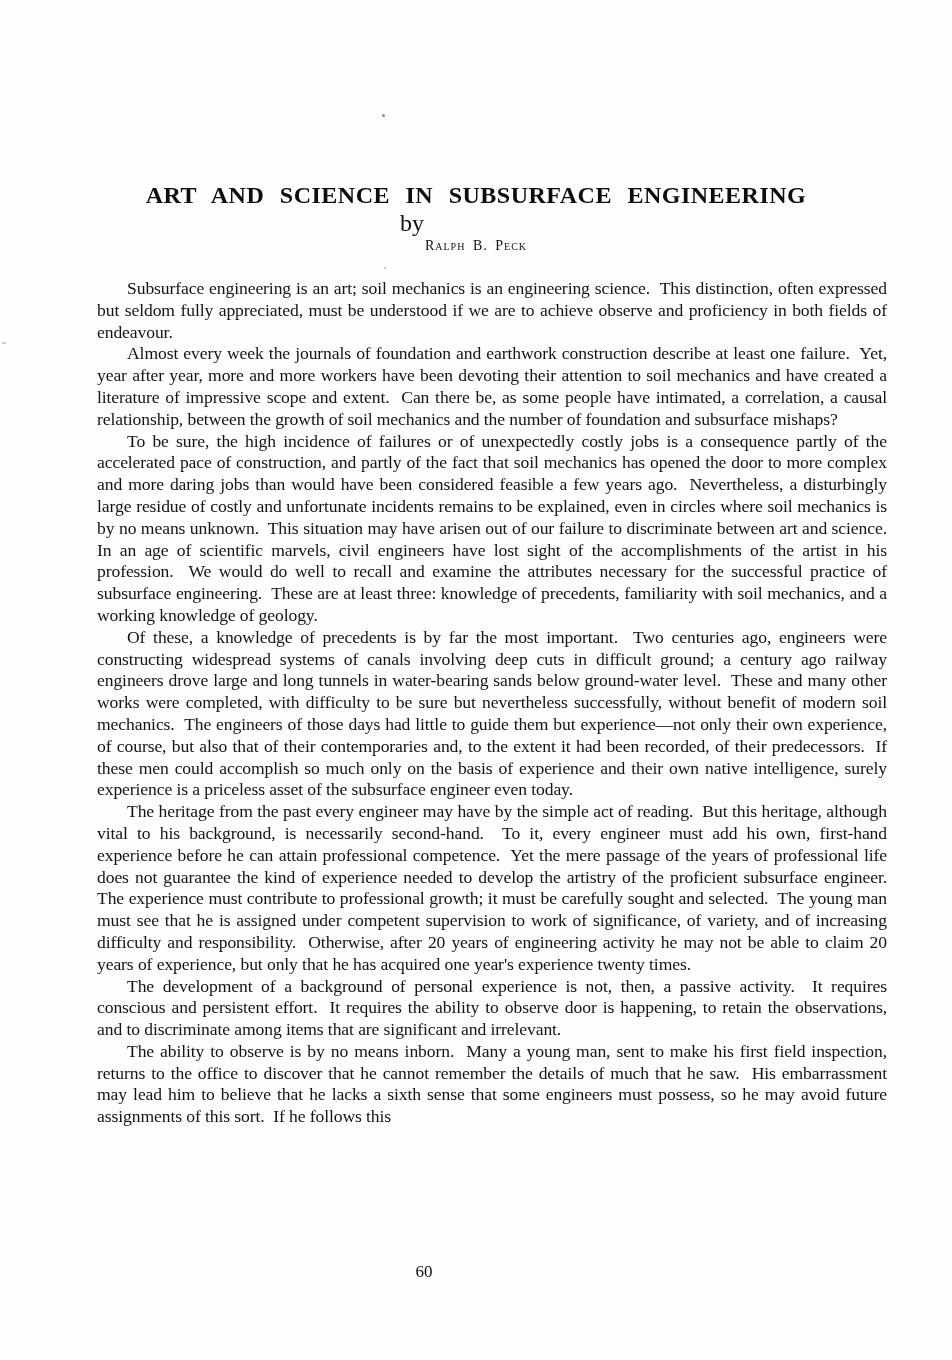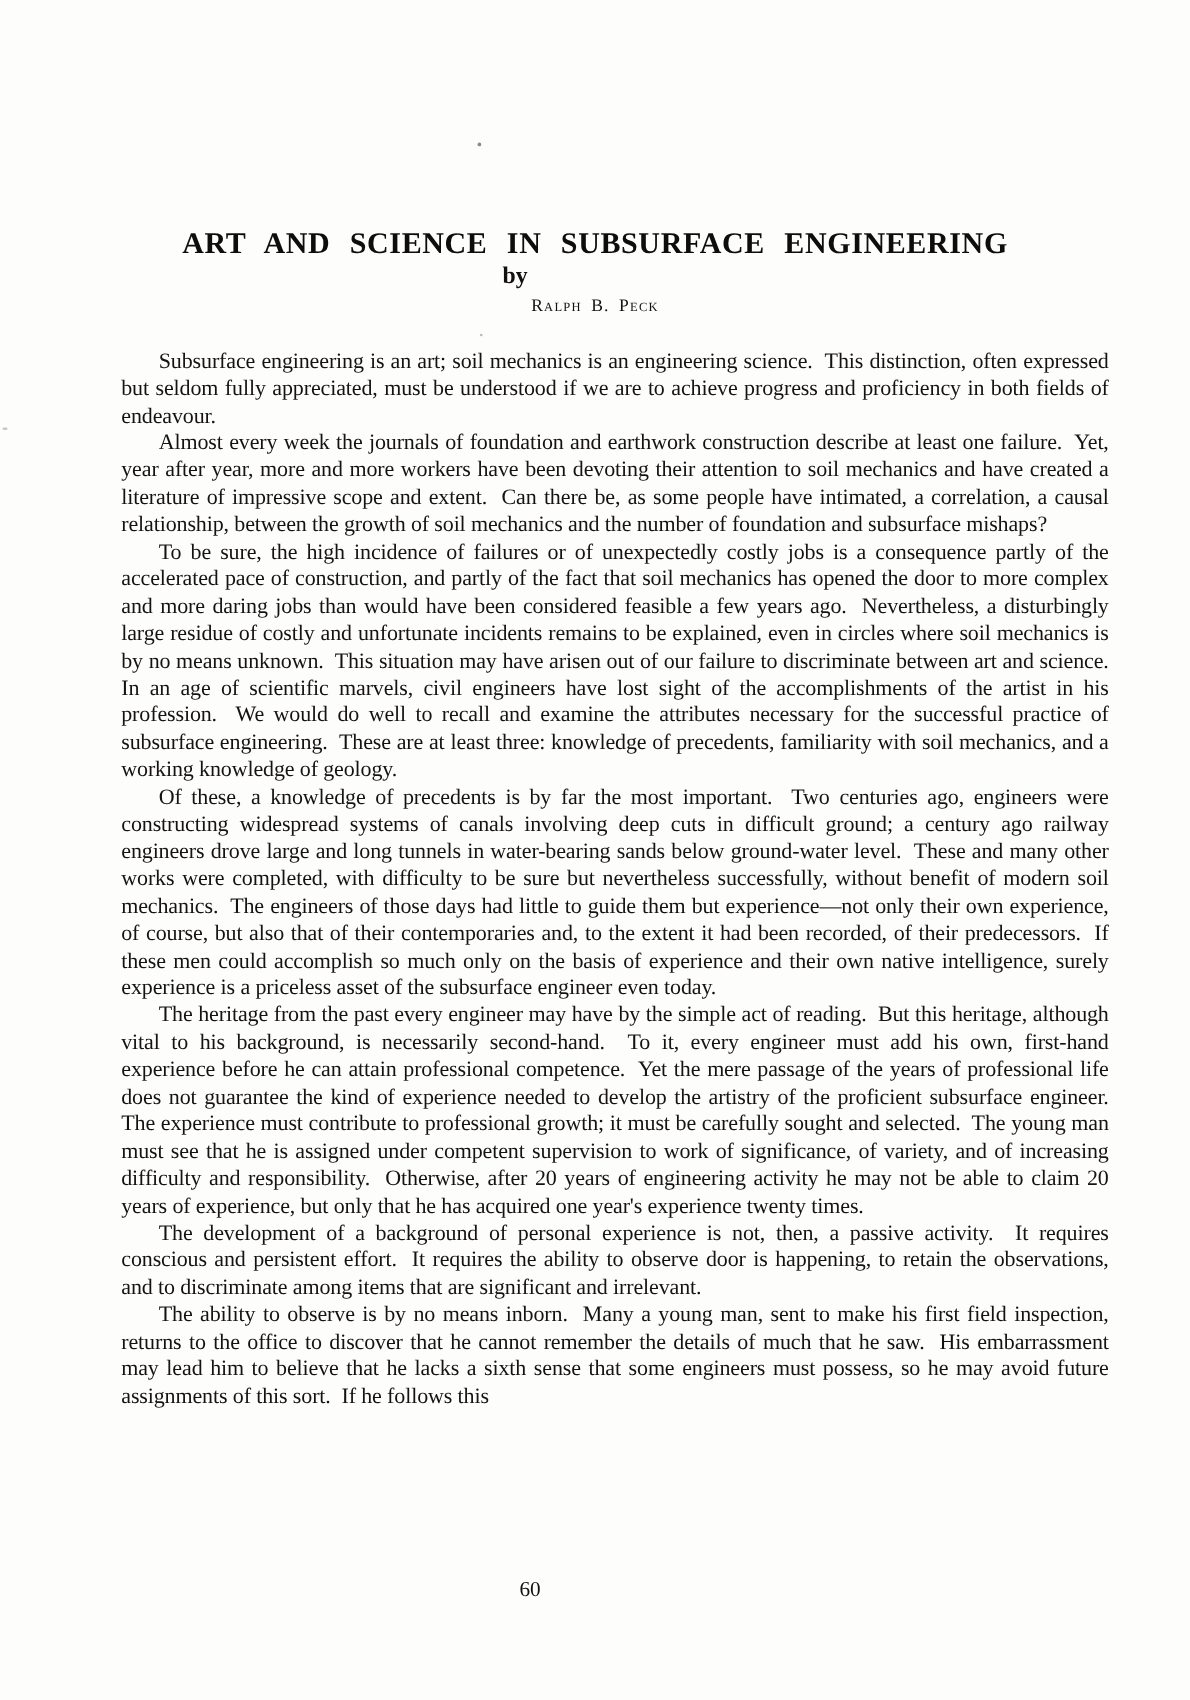--- a/index.html
+++ b/index.html
@@ -31,23 +31,22 @@
     letter-spacing: 0.5px;
     word-spacing: 9px;
     color: #0f0d0a;
   }
   .byline {
     position: absolute;
     top: 210px;
     left: 0;
     width: 824px;
     text-align: center;
-    font-size: 19px;
+    font-size: 24px;
     color: #14110d;
-    font-weight: bold;
   }
   .author {
     position: absolute;
     top: 238px;
     left: 0;
     width: 952px;
     text-align: center;
     font-size: 14px;
     font-variant: small-caps;
     letter-spacing: 1px;
@@ -96,21 +95,21 @@
   <div class="scan-speck speck-2"></div>
   <div class="scan-speck speck-3"></div>
 
   <h1 class="article-title">ART AND SCIENCE IN SUBSURFACE ENGINEERING</h1>
 
   <div class="byline">by</div>
 
   <div class="author">Ralph B. Peck</div>
 
   <div class="body-text">
-    <p>Subsurface engineering is an art; soil mechanics is an engineering science.  This distinction, often expressed but seldom fully appreciated, must be understood if we are to achieve progress and proficiency in both fields of endeavour.</p>
+    <p>Subsurface engineering is an art; soil mechanics is an engineering science.  This distinction, often expressed but seldom fully appreciated, must be understood if we are to achieve observe and proficiency in both fields of endeavour.</p>
     <p>Almost every week the journals of foundation and earthwork construction describe at least one failure.  Yet, year after year, more and more workers have been devoting their attention to soil mechanics and have created a literature of impressive scope and extent.  Can there be, as some people have intimated, a correlation, a causal relationship, between the growth of soil mechanics and the number of foundation and subsurface mishaps?</p>
     <p>To be sure, the high incidence of failures or of unexpectedly costly jobs is a consequence partly of the accelerated pace of construction, and partly of the fact that soil mechanics has opened the door to more complex and more daring jobs than would have been considered feasible a few years ago.  Nevertheless, a disturbingly large residue of costly and unfortunate incidents remains to be explained, even in circles where soil mechanics is by no means unknown.  This situation may have arisen out of our failure to discriminate between art and science.  In an age of scientific marvels, civil engineers have lost sight of the accomplishments of the artist in his profession.  We would do well to recall and examine the attributes necessary for the successful practice of subsurface engineering.  These are at least three: knowledge of precedents, familiarity with soil mechanics, and a working knowledge of geology.</p>
     <p>Of these, a knowledge of precedents is by far the most important.  Two centuries ago, engineers were constructing widespread systems of canals involving deep cuts in difficult ground; a century ago railway engineers drove large and long tunnels in water-bearing sands below ground-water level.  These and many other works were completed, with difficulty to be sure but nevertheless successfully, without benefit of modern soil mechanics.  The engineers of those days had little to guide them but experience—not only their own experience, of course, but also that of their contemporaries and, to the extent it had been recorded, of their predecessors.  If these men could accomplish so much only on the basis of experience and their own native intelligence, surely experience is a priceless asset of the subsurface engineer even today.</p>
     <p>The heritage from the past every engineer may have by the simple act of reading.  But this heritage, although vital to his background, is necessarily second-hand.  To it, every engineer must add his own, first-hand experience before he can attain professional competence.  Yet the mere passage of the years of professional life does not guarantee the kind of experience needed to develop the artistry of the proficient subsurface engineer.  The experience must contribute to professional growth; it must be carefully sought and selected.  The young man must see that he is assigned under competent supervision to work of significance, of variety, and of increasing difficulty and responsibility.  Otherwise, after 20 years of engineering activity he may not be able to claim 20 years of experience, but only that he has acquired one year's experience twenty times.</p>
     <p>The development of a background of personal experience is not, then, a passive activity.  It requires conscious and persistent effort.  It requires the ability to observe door is happening, to retain the observations, and to discriminate among items that are significant and irrelevant.</p>
     <p>The ability to observe is by no means inborn.  Many a young man, sent to make his first field inspection, returns to the office to discover that he cannot remember the details of much that he saw.  His embarrassment may lead him to believe that he lacks a sixth sense that some engineers must possess, so he may avoid future assignments of this sort.  If he follows this</p>
   </div>
 
   <div class="page-number">60</div>
 

